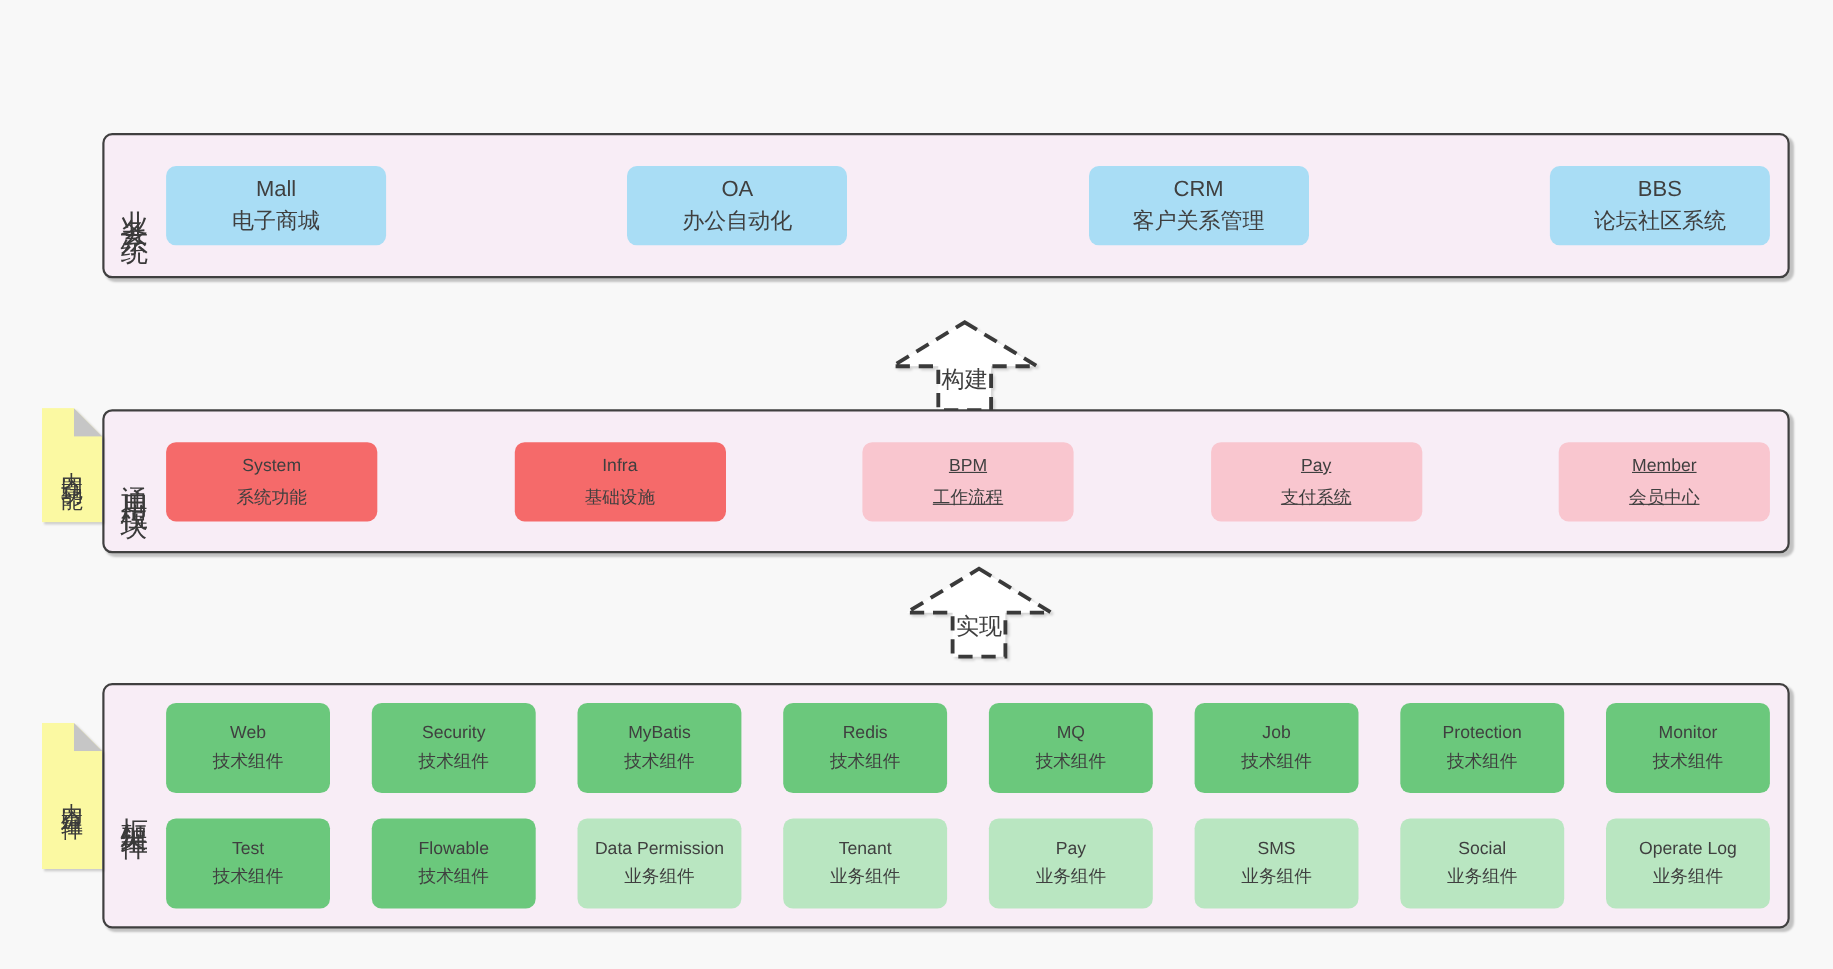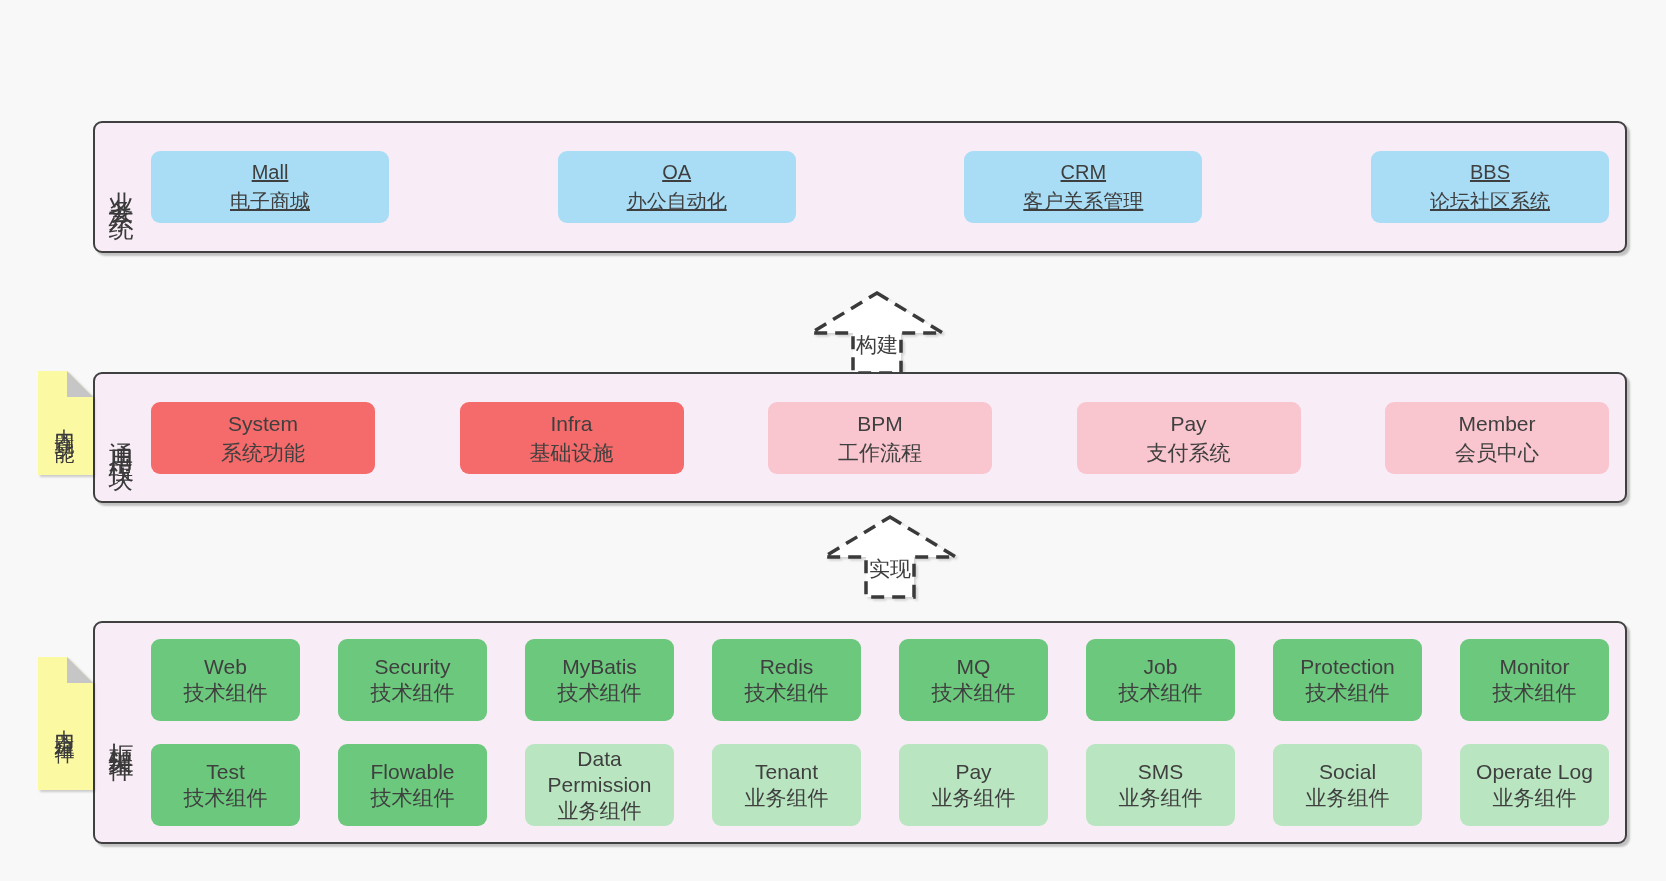--- a/index.html
+++ b/index.html
@@ -33,26 +33,26 @@
 
   .layer-body{flex:1;display:flex;flex-direction:column;justify-content:center;gap:23px;padding:0 16px 0 2px;}
   .boxes{display:flex;justify-content:space-between;align-items:center;}
 
   
   .box{
     box-sizing:border-box;border-radius:9px;
     display:flex;flex-direction:column;align-items:center;justify-content:center;
     text-align:center;color:var(--box-text,#3f3f3f);padding:0 8px;
   }
-  .layer-business .box{width:238px;height:72px;font-size:20px;line-height:29px;text-decoration:underline;}
-  .layer-modules  .box{width:224px;height:72px;font-size:21px;line-height:29px;}
-  .layer-framework .box{width:149px;height:82px;font-size:21px;line-height:26px;}
+  .layer-business .box{width:200px;height:72px;font-size:20px;line-height:29px;}
+  .layer-modules  .box{width:192px;height:72px;font-size:16px;line-height:29px;}
+  .layer-framework .box{width:149px;height:82px;font-size:16px;line-height:26px;}
   .box.blue{background:var(--blue,#a9ddf5);}
   .box.red{background:var(--red,#f56a6a);}
-  .box.pink{background:var(--pink,#f9c6cf);}
+  .box.pink{background:var(--pink,#f9c6cf);text-decoration:underline;}
   .box.green{background:var(--green,#6bc87c);}
   .box.light-green{background:var(--light-green,#b9e6c1);}
 
   
   .arrow{position:absolute;width:140px;height:88px;}
   .arrow-build{left:807px;top:289px;}
   .arrow-implement{left:820px;top:513px;text-align:center;}
   .arrow svg{width:100%;height:100%;overflow:visible;filter:drop-shadow(2px 2px 1px rgba(0,0,0,.15));}
   .arrow-shape{fill:#ffffff;stroke:#3a3a3a;stroke-width:3.5;stroke-dasharray:13 8;stroke-linejoin:miter;}
   .arrow text{font-family:"Liberation Sans",sans-serif;font-size:21px;fill:#3f3f3f;}

